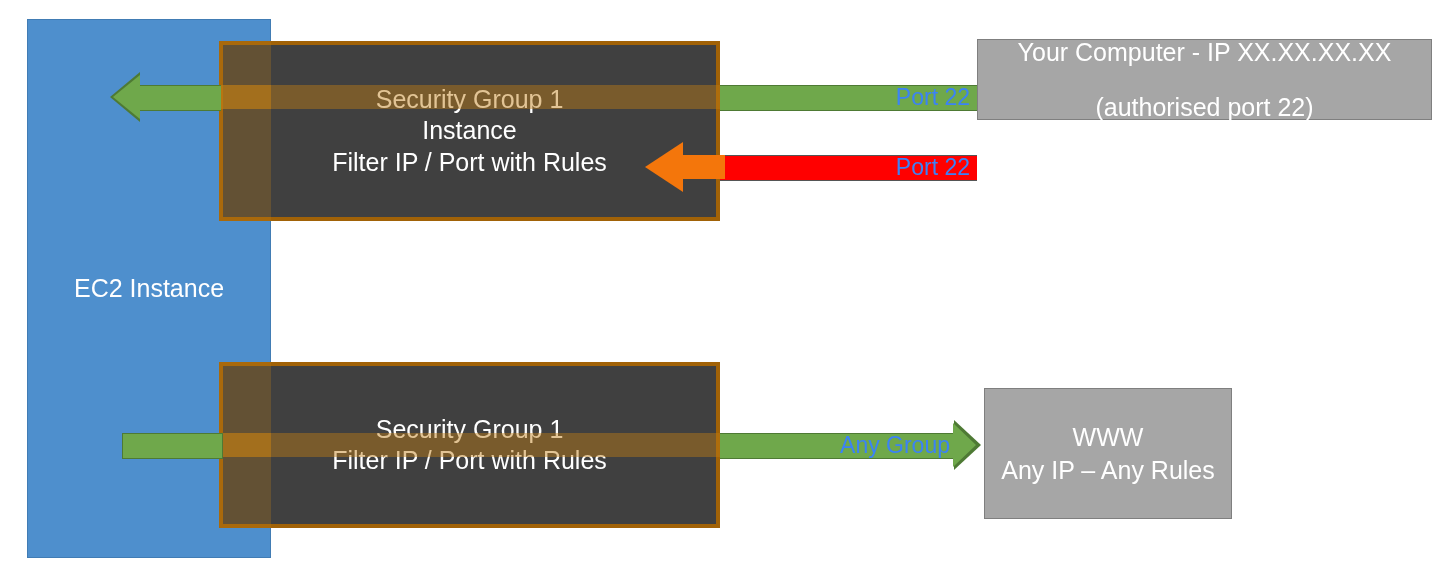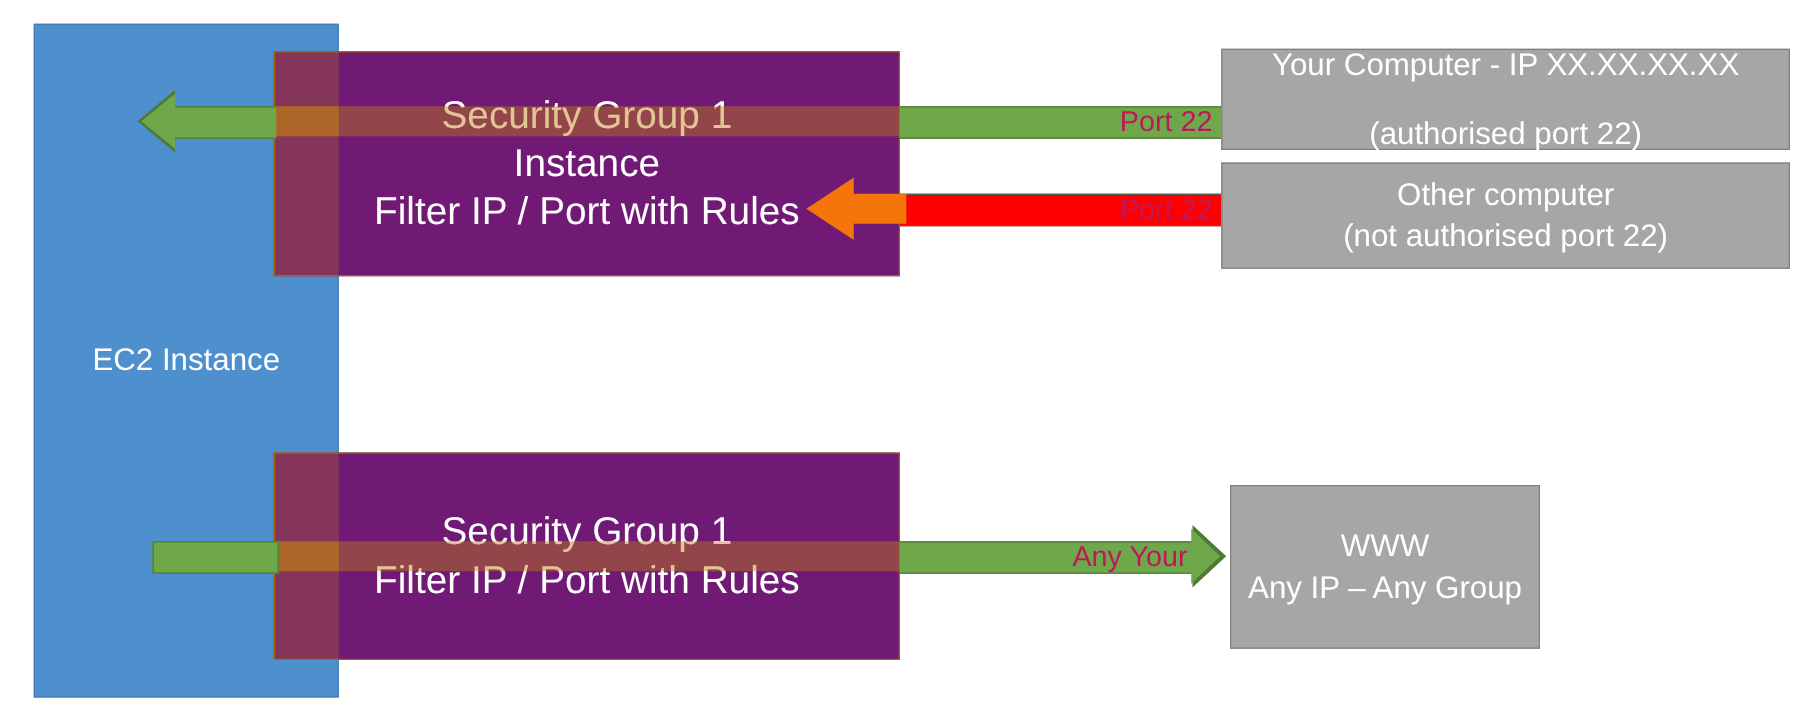--- a/index.html
+++ b/index.html
@@ -38,23 +38,23 @@
     background: #4E8FCD;
     border: 1px solid #417CB4;
     font-size: 25px;
     z-index: 1;
     align-items: center;
   }
   #ec2-box .line { display: block; }
 
   
   .sg-box {
-    background: #701a75;
-    border: 1px solid #a16207;
-    font-size: 31px;
+    background: #404040;
+    border: 4px solid #a16207;
+    font-size: 25px;
     z-index: 3;
   }
   #sg-inbound {
     left: 219px;
     top: 41px;
     width: 501px;
     height: 180px;
   }
   #sg-outbound {
     left: 219px;
@@ -82,21 +82,21 @@
   
   .arrow-head {
     position: absolute;
     width: 0;
     height: 0;
     z-index: 2;
   }
 
   .txt {
     position: absolute;
-    color: #be185d;
+    color: #3b82f6;
     font-size: 23px;
     z-index: 6;
     white-space: nowrap;
   }
 
   
   .gray-box {
     position: absolute;
     box-sizing: border-box;
     background: #A6A6A6;
@@ -156,30 +156,26 @@
   <div class="box sg-box" id="sg-outbound">
     <span class="line">Security Group 1</span>
     <span class="line">Filter IP / Port with Rules</span>
   </div>
   <div class="sg-strip" style="left:219px; top:433px; width:501px; height:24px;"></div>
   <div class="sg-overlap" style="left:219px; top:362px; width:52px; height:166px;"></div>
   <div class="sg-strip" style="left:219px; top:433px; width:52px; height:24px;"></div>
 
   <div class="txt" style="left:875px; top:85px; width:95px; height:24px; display:flex; align-items:center; justify-content:flex-end; z-index:7;">Port 22</div>
   <div class="txt" style="left:875px; top:155px; width:95px; height:24px; display:flex; align-items:center; justify-content:flex-end; z-index:7;">Port 22</div>
-  <div class="txt" style="left:845px; top:433px; width:105px; height:24px; display:flex; align-items:center; justify-content:flex-end; z-index:7;">Any Your</div>
+  <div class="txt" style="left:845px; top:433px; width:105px; height:24px; display:flex; align-items:center; justify-content:flex-end; z-index:7;">Any Group</div>
 
   <div class="gray-box" style="left:977px; top:39px; width:455px; height:81px;gap:22px;">
     <span class="line">Your Computer - IP XX.XX.XX.XX</span>
     <span class="line">(authorised port 22)</span>
   </div>
 
-  <div class="gray-box" style="left:977px; top:130px; width:455px; height:85px;">
-    <span class="line">Other computer</span>
-    <span class="line">(not authorised port 22)</span>
-  </div>
 
   <div class="gray-box" style="left:984px; top:388px; width:248px; height:131px;">
     <span class="line">WWW</span>
-    <span class="line">Any IP – Any Group</span>
+    <span class="line">Any IP – Any Rules</span>
   </div>
 
 </div>
 
 </body></html>

